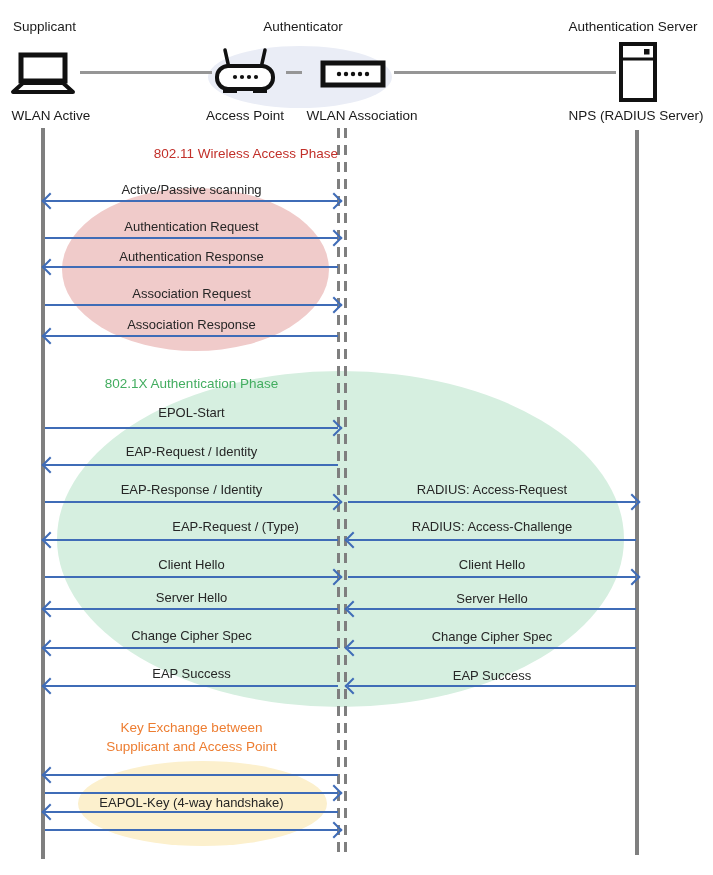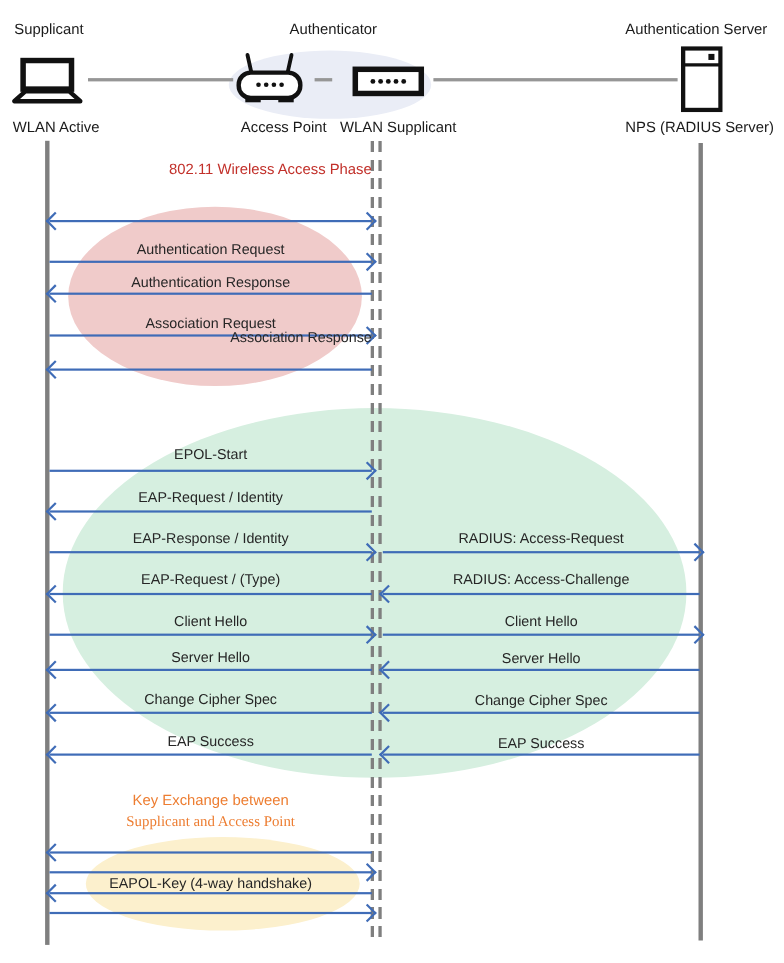--- a/index.html
+++ b/index.html
@@ -88,57 +88,59 @@
     <circle cx="47" cy="14" r="2.2" fill="#111"></circle>
   </svg>
 
   <svg class="icon" style="left:619px;top:42px;" width="38" height="60" viewBox="0 0 38 60">
     <rect x="2" y="2" width="34" height="56" fill="#fff" stroke="#111" stroke-width="4"></rect>
     <line x1="2" y1="17" x2="36" y2="17" stroke="#111" stroke-width="3"></line>
     <rect x="25" y="7" width="5.5" height="5.5" fill="#111"></rect>
   </svg>
 
   <div class="actor-label centered" style="left:5px;top:108px;width:92px;">WLAN Active</div>
-  <div class="actor-label centered" style="left:198px;top:108px;width:120px;">Access Point</div>
-  <div class="actor-label centered" style="left:302px;top:108px;width:120px;">WLAN Supplicant</div>
+  <div class="actor-label centered" style="left:185px;top:108px;width:120px;">Access Point</div>
+  <div class="actor-label centered" style="left:302px;top:108px;width:120px;">WLAN Association</div>
   <div class="actor-label centered" style="left:546px;top:108px;width:180px;">NPS (RADIUS Server)</div>
 
   <div class="lifeline" style="left:41px;top:128px;width:4px;height:731px;"></div>
   <div class="mid-dash" style="left:337px;"></div>
   <div class="mid-dash" style="left:344px;"></div>
   <div class="lifeline" style="left:635px;top:130px;width:4px;height:725px;"></div>
 
   <div class="phase-title phase1-color span-left" style="top:146px;text-align:right;">802.11 Wireless Access Phase</div>
+  <div class="phase-title phase2-color span-left" style="top:376px;">802.1X Authentication Phase</div>
   <div class="phase-title phase3-color span-left" style="top:720px;">Key Exchange between</div>
-  <div class="phase-title phase3-color span-left" style="top:739px;font-family:Liberation Serif, serif;">Supplicant and Access Point</div>
+  <div class="phase-title phase3-color span-left" style="top:739px;">Supplicant and Access Point</div>
 
+  <div class="mlabel span-left" style="top:182px;">Active/Passive scanning</div>
   <div class="arrow span-left h-left h-right" style="top:200px;"></div>
 
   <div class="mlabel span-left" style="top:219px;">Authentication Request</div>
   <div class="arrow span-left h-right" style="top:237px;"></div>
 
   <div class="mlabel span-left" style="top:249px;">Authentication Response</div>
   <div class="arrow span-left h-left" style="top:266px;"></div>
 
   <div class="mlabel span-left" style="top:286px;">Association Request</div>
   <div class="arrow span-left h-right" style="top:304px;"></div>
 
-  <div class="mlabel span-left" style="top:299px;text-align:right;">Association Response</div>
+  <div class="mlabel span-left" style="top:317px;">Association Response</div>
   <div class="arrow span-left h-left" style="top:335px;"></div>
 
   <div class="mlabel span-left" style="top:405px;">EPOL-Start</div>
   <div class="arrow span-left h-right" style="top:427px;"></div>
 
   <div class="mlabel span-left" style="top:444px;">EAP-Request / Identity</div>
   <div class="arrow span-left h-left" style="top:464px;"></div>
 
   <div class="mlabel span-left" style="top:482px;">EAP-Response / Identity</div>
   <div class="arrow span-left h-right" style="top:501px;"></div>
 
-  <div class="mlabel span-left" style="top:519px;">EAP-Request / (Type)</div>
+  <div class="mlabel span-left" style="top:519px;padding-left:44px;">EAP-Request / (Type)</div>
   <div class="arrow span-left h-left" style="top:539px;"></div>
 
   <div class="mlabel span-left" style="top:557px;">Client Hello</div>
   <div class="arrow span-left h-right" style="top:576px;"></div>
 
   <div class="mlabel span-left" style="top:590px;">Server Hello</div>
   <div class="arrow span-left h-left" style="top:608px;"></div>
 
   <div class="mlabel span-left" style="top:628px;">Change Cipher Spec</div>
   <div class="arrow span-left h-left" style="top:647px;"></div>

